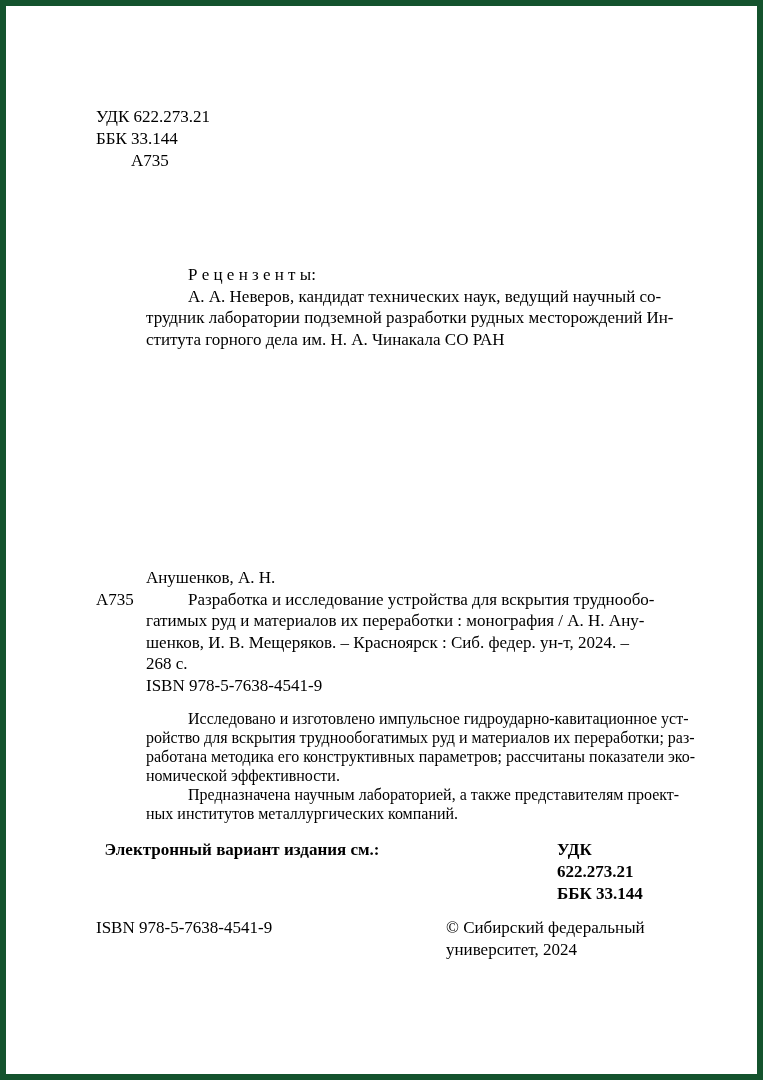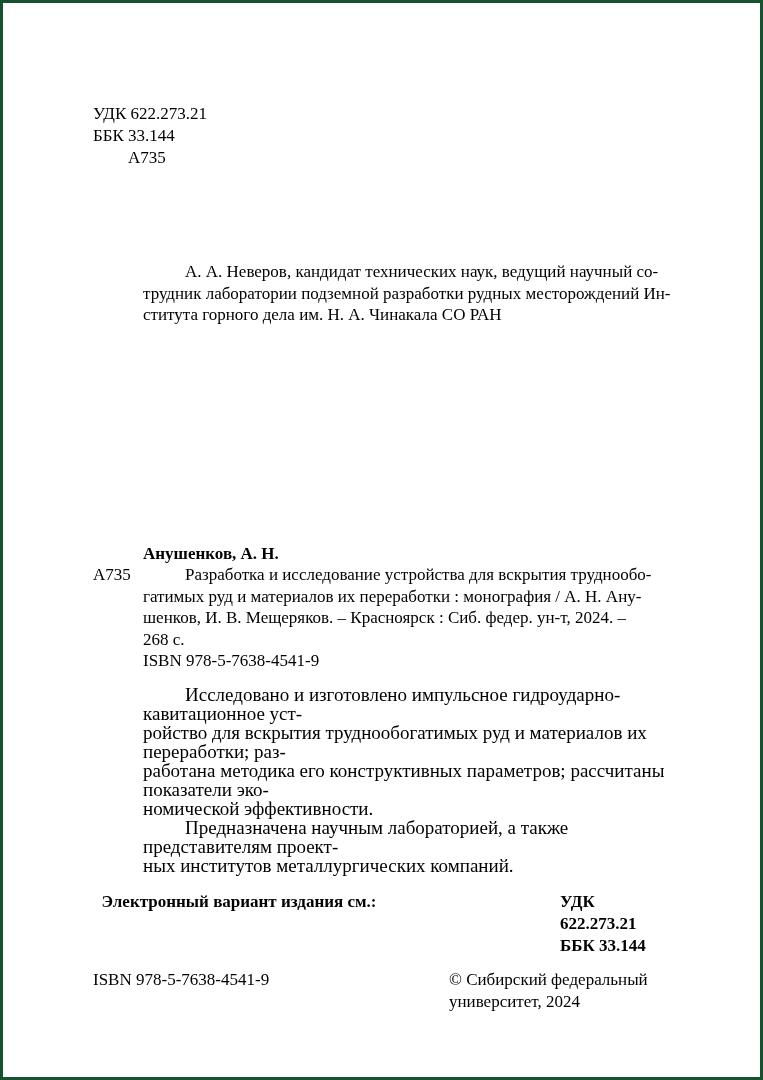--- a/index.html
+++ b/index.html
@@ -5,21 +5,21 @@
   * { margin: 0; padding: 0; box-sizing: border-box; }
   html, body { background: #ffffff; }
   body {
     font-family: "Liberation Serif", "DejaVu Serif", serif;
     color: #000000;
   }
   .page {
     width: 763px;
     height: 1080px;
     background: #ffffff;
-    border: 3px solid #14532d;
+    border: 6px solid #14532d;
     padding: 100px 88px 30px 90px;
     position: relative;
     font-size: 17px;
     line-height: 22px;
     overflow: hidden;
   }
   p { margin: 0; }
   .lines { white-space: pre-line; }
   .indent { text-indent: 42px; }
 
@@ -31,29 +31,29 @@
     width: 537px;
     line-height: 21.5px;
   }
 
   .card {
     margin-top: 217px;
     margin-left: 50px;
     width: 540px;
     line-height: 21.5px;
   }
-  .author { font-weight: bold; }
+  .author { font-weight: normal; }
   .entry-wrap { position: relative; }
   .card-code { position: absolute; left: -50px; top: 0; }
 
   .annotation {
     margin-top: 13px;
     margin-left: 50px;
     width: 556px;
-    font-size: 19px;
+    font-size: 16px;
     line-height: 19px;
   }
   .annotation p + p { margin-top: 0; }
 
   .footer-row {
     display: flex;
     margin-top: 16px;
     font-weight: bold;
     line-height: 22px;
   }
@@ -76,20 +76,21 @@
 
 <div class="page">
 
   <div class="top-block">
     <div>УДК 622.273.21</div>
     <div>ББК 33.144</div>
     <div class="top-code">А735</div>
   </div>
 
   <div class="reviewers">
+    <div class="indent">Р е ц е н з е н т ы:</div>
     <p class="lines indent">А. А. Неверов, кандидат технических наук, ведущий научный со-
 трудник лаборатории подземной разработки рудных месторождений Ин-
 ститута горного дела им. Н. А. Чинакала СО РАН</p>
   </div>
 
   <div class="card">
     <div class="author">Анушенков, А. Н.</div>
     <div class="entry-wrap">
       <span class="card-code">А735</span>
       <p class="lines indent">Разработка и исследование устройства для вскрытия труднообо-

